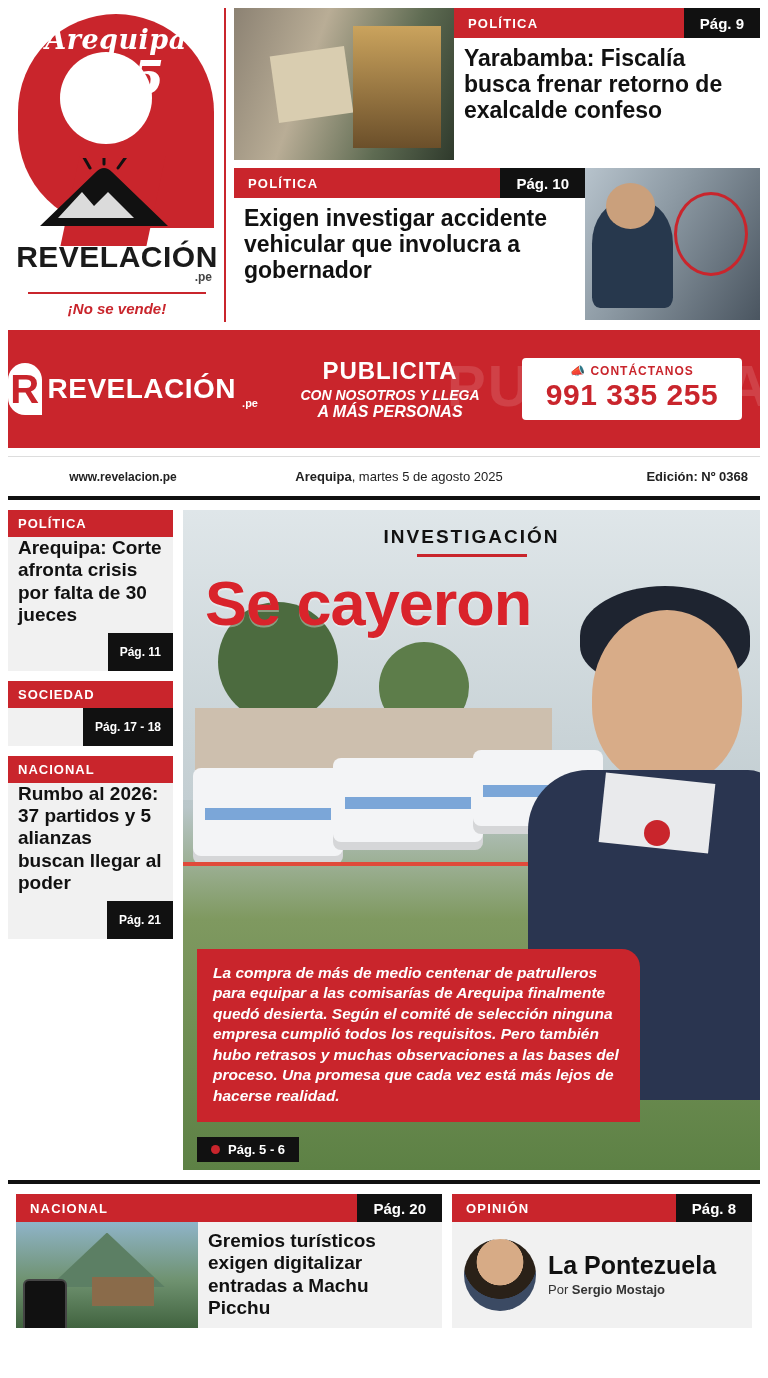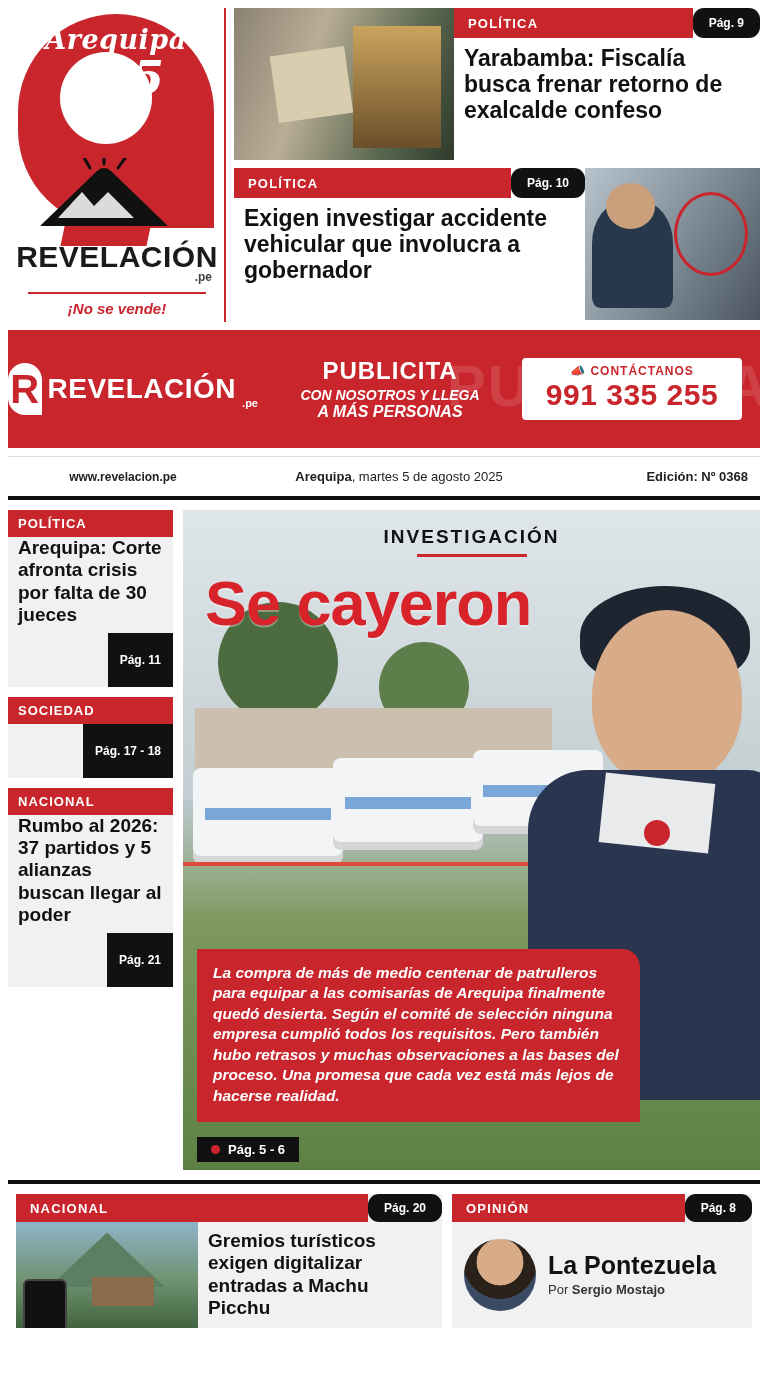--- a/index.html
+++ b/index.html
@@ -68,22 +68,22 @@
   .card { position: relative; height: 152px; display: flex; overflow: hidden; background:#fff; }
   .card-photo { width: 220px; height: 100%; position: relative; overflow: hidden; }
   .card-body { flex: 1; position: relative; background:#fff; }
   .tagbar { display: flex; height: 30px; }
   .tag {
     background: #c9252c; color: #fff; font-weight: 800; font-size: 13px;
     letter-spacing: 1.2px; display: flex; align-items: center; padding: 0 14px;
   }
   .tag.flexfill { flex: 1; }
   .pag {
-    background: #111; color: #fff; font-weight: 800; font-size: 12px;
-    display: flex; align-items: center; padding: 0 16px; border-radius: 11px;
+    background: #111; color: #fff; font-weight: 800; font-size: 15px;
+    display: flex; align-items: center; padding: 0 16px;
   }
   .headline {
     font-weight: 800; font-size: 23px; line-height: 1.12; color: #111;
     padding: 8px 8px 0 10px;
   }
   .card2 .card-photo { order: 2; width: 175px; }
   .card2 .card-body { order: 1; }
 
   
   .ph { position: absolute; inset: 0; }
@@ -143,21 +143,21 @@
   .left-col { width: 165px; display:flex; flex-direction:column; gap: 10px; }
   .brief { background:#f1f1f1; display:flex; flex-direction:column; }
   .brief-tag {
     background:#c9252c; color:#fff; font-weight:800; font-size:13px;
     letter-spacing:1px; padding: 6px 10px;
   }
   .brief-title {
     font-weight:800; font-size:19px; line-height:1.18; color:#111; padding: 0 10px 6px;
     flex:1;
   }
-  .brief-pag { align-self:flex-end; background:#111; color:#fff; font-weight:800; font-size:12px; padding:20px 12px; margin: 0 0 0 0; }
+  .brief-pag { align-self:flex-end; background:#111; color:#fff; font-weight:800; font-size:12px; padding:12px 12px; margin: 0 0 0 0; }
 
   
   .feature { flex:1; position:relative; overflow:hidden; background:#cfd6d8; }
   .feat-photo { position:absolute; inset:0; background: linear-gradient(180deg,#cfd8dd 0%,#b9c6c9 45%,#7f9960 62%,#5d8145 100%); }
   .feat-photo .sky { position:absolute; left:0; right:0; top:0; height:44%; background:linear-gradient(180deg,#dfe6e9,#c3ced2); }
   .feat-photo .bldg { position:absolute; left:2%; top:30%; width:62%; height:18%; background:#cdbfae; }
   .feat-photo .tree { position:absolute; left:6%; top:14%; width:120px; height:120px; background:#4c6b3f; border-radius:50%; }
   .feat-photo .tree2 { position:absolute; left:34%; top:20%; width:90px; height:90px; background:#5d7d4a; border-radius:50%; }
   .car {
     position:absolute; background:#f3f4f6; border-radius:8px; box-shadow: inset 0 -8px 0 rgba(0,0,0,.12);

